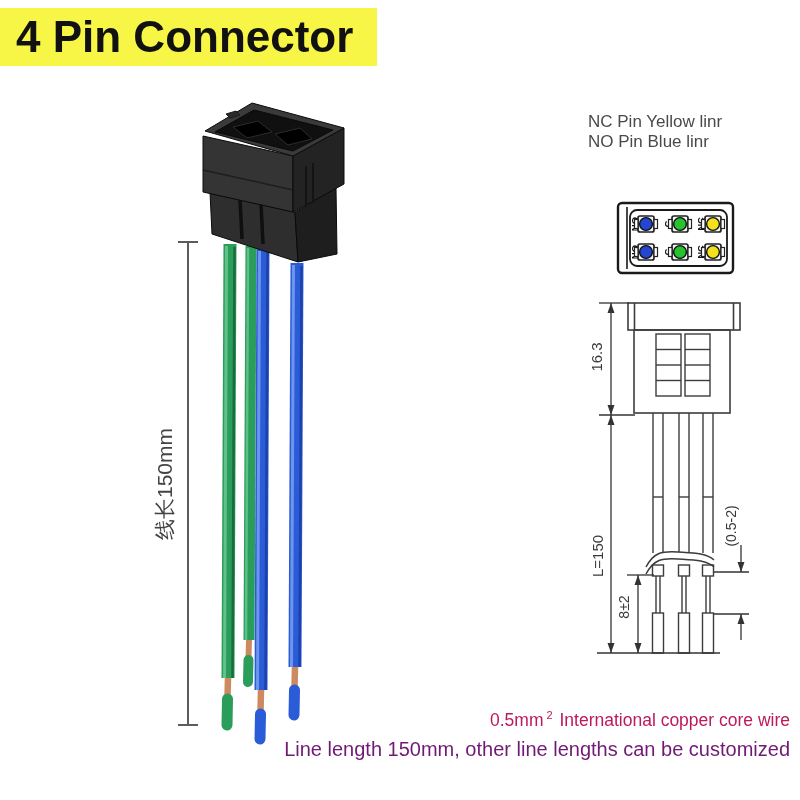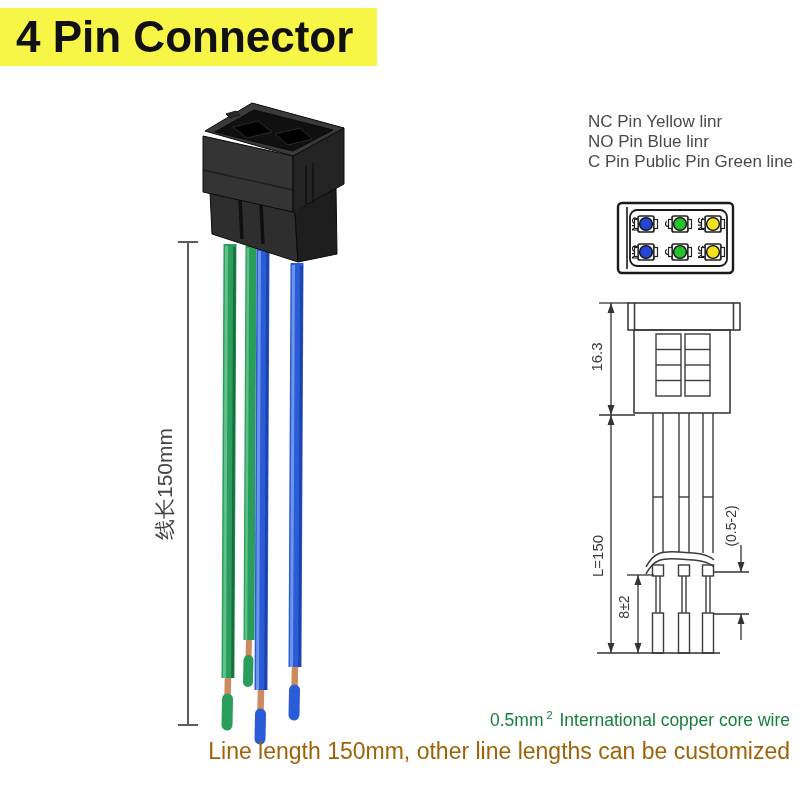--- a/index.html
+++ b/index.html
@@ -13,26 +13,26 @@
   }
   .banner .title {
     font-size:44px; font-weight:700; color:#111; letter-spacing:0px; white-space:nowrap;
   }
   .legend {
     position:absolute; left:588px; top:112px;
     font-size:17px; line-height:20px; color:#4a4a4a; white-space:nowrap;
   }
   .footer-line1 {
     position:absolute; right:10px; top:709px;
-    font-size:17.5px; color:#15803d; white-space:nowrap;
+    font-size:17.5px; color:#be185d; white-space:nowrap;
   }
   .footer-line1 sup { font-size:11px; margin-left:3px; margin-right:2px; }
   .footer-line2 {
     position:absolute; right:10px; top:738px;
-    font-size:23px; color:#a16207; white-space:nowrap;
+    font-size:20px; color:#701a75; white-space:nowrap;
   }
   svg.scene { position:absolute; left:0; top:0; }
   text { font-family:"Liberation Sans", sans-serif; }
   .dimtext { fill:#3a3a3a; }
   .pinlabel { fill:#111; font-weight:700; }
 </style>
 </head>
 <body>
 
 <svg class="scene" width="800" height="800" viewBox="0 0 800 800">
@@ -236,19 +236,18 @@
   <text class="dimtext" transform="translate(736,526) rotate(-90)" text-anchor="middle" font-size="14">(0.5-2)</text>
 </svg>
 
 <div class="banner" style="background: rgb(247, 245, 70);">
   <span class="title">4 Pin Connector</span>
 </div>
 
 <div class="legend">
   <div>NC Pin Yellow linr</div>
   <div>NO Pin Blue linr</div>
-  <div>C Pin Public Pin Green line</div>
 </div>
 
 <div class="footer-line1">
   <span>0.5mm</span><sup>2</sup><span> International copper core wire</span>
 </div>
 <div class="footer-line2">Line length 150mm, other line lengths can be customized</div>
 
 </body></html>

